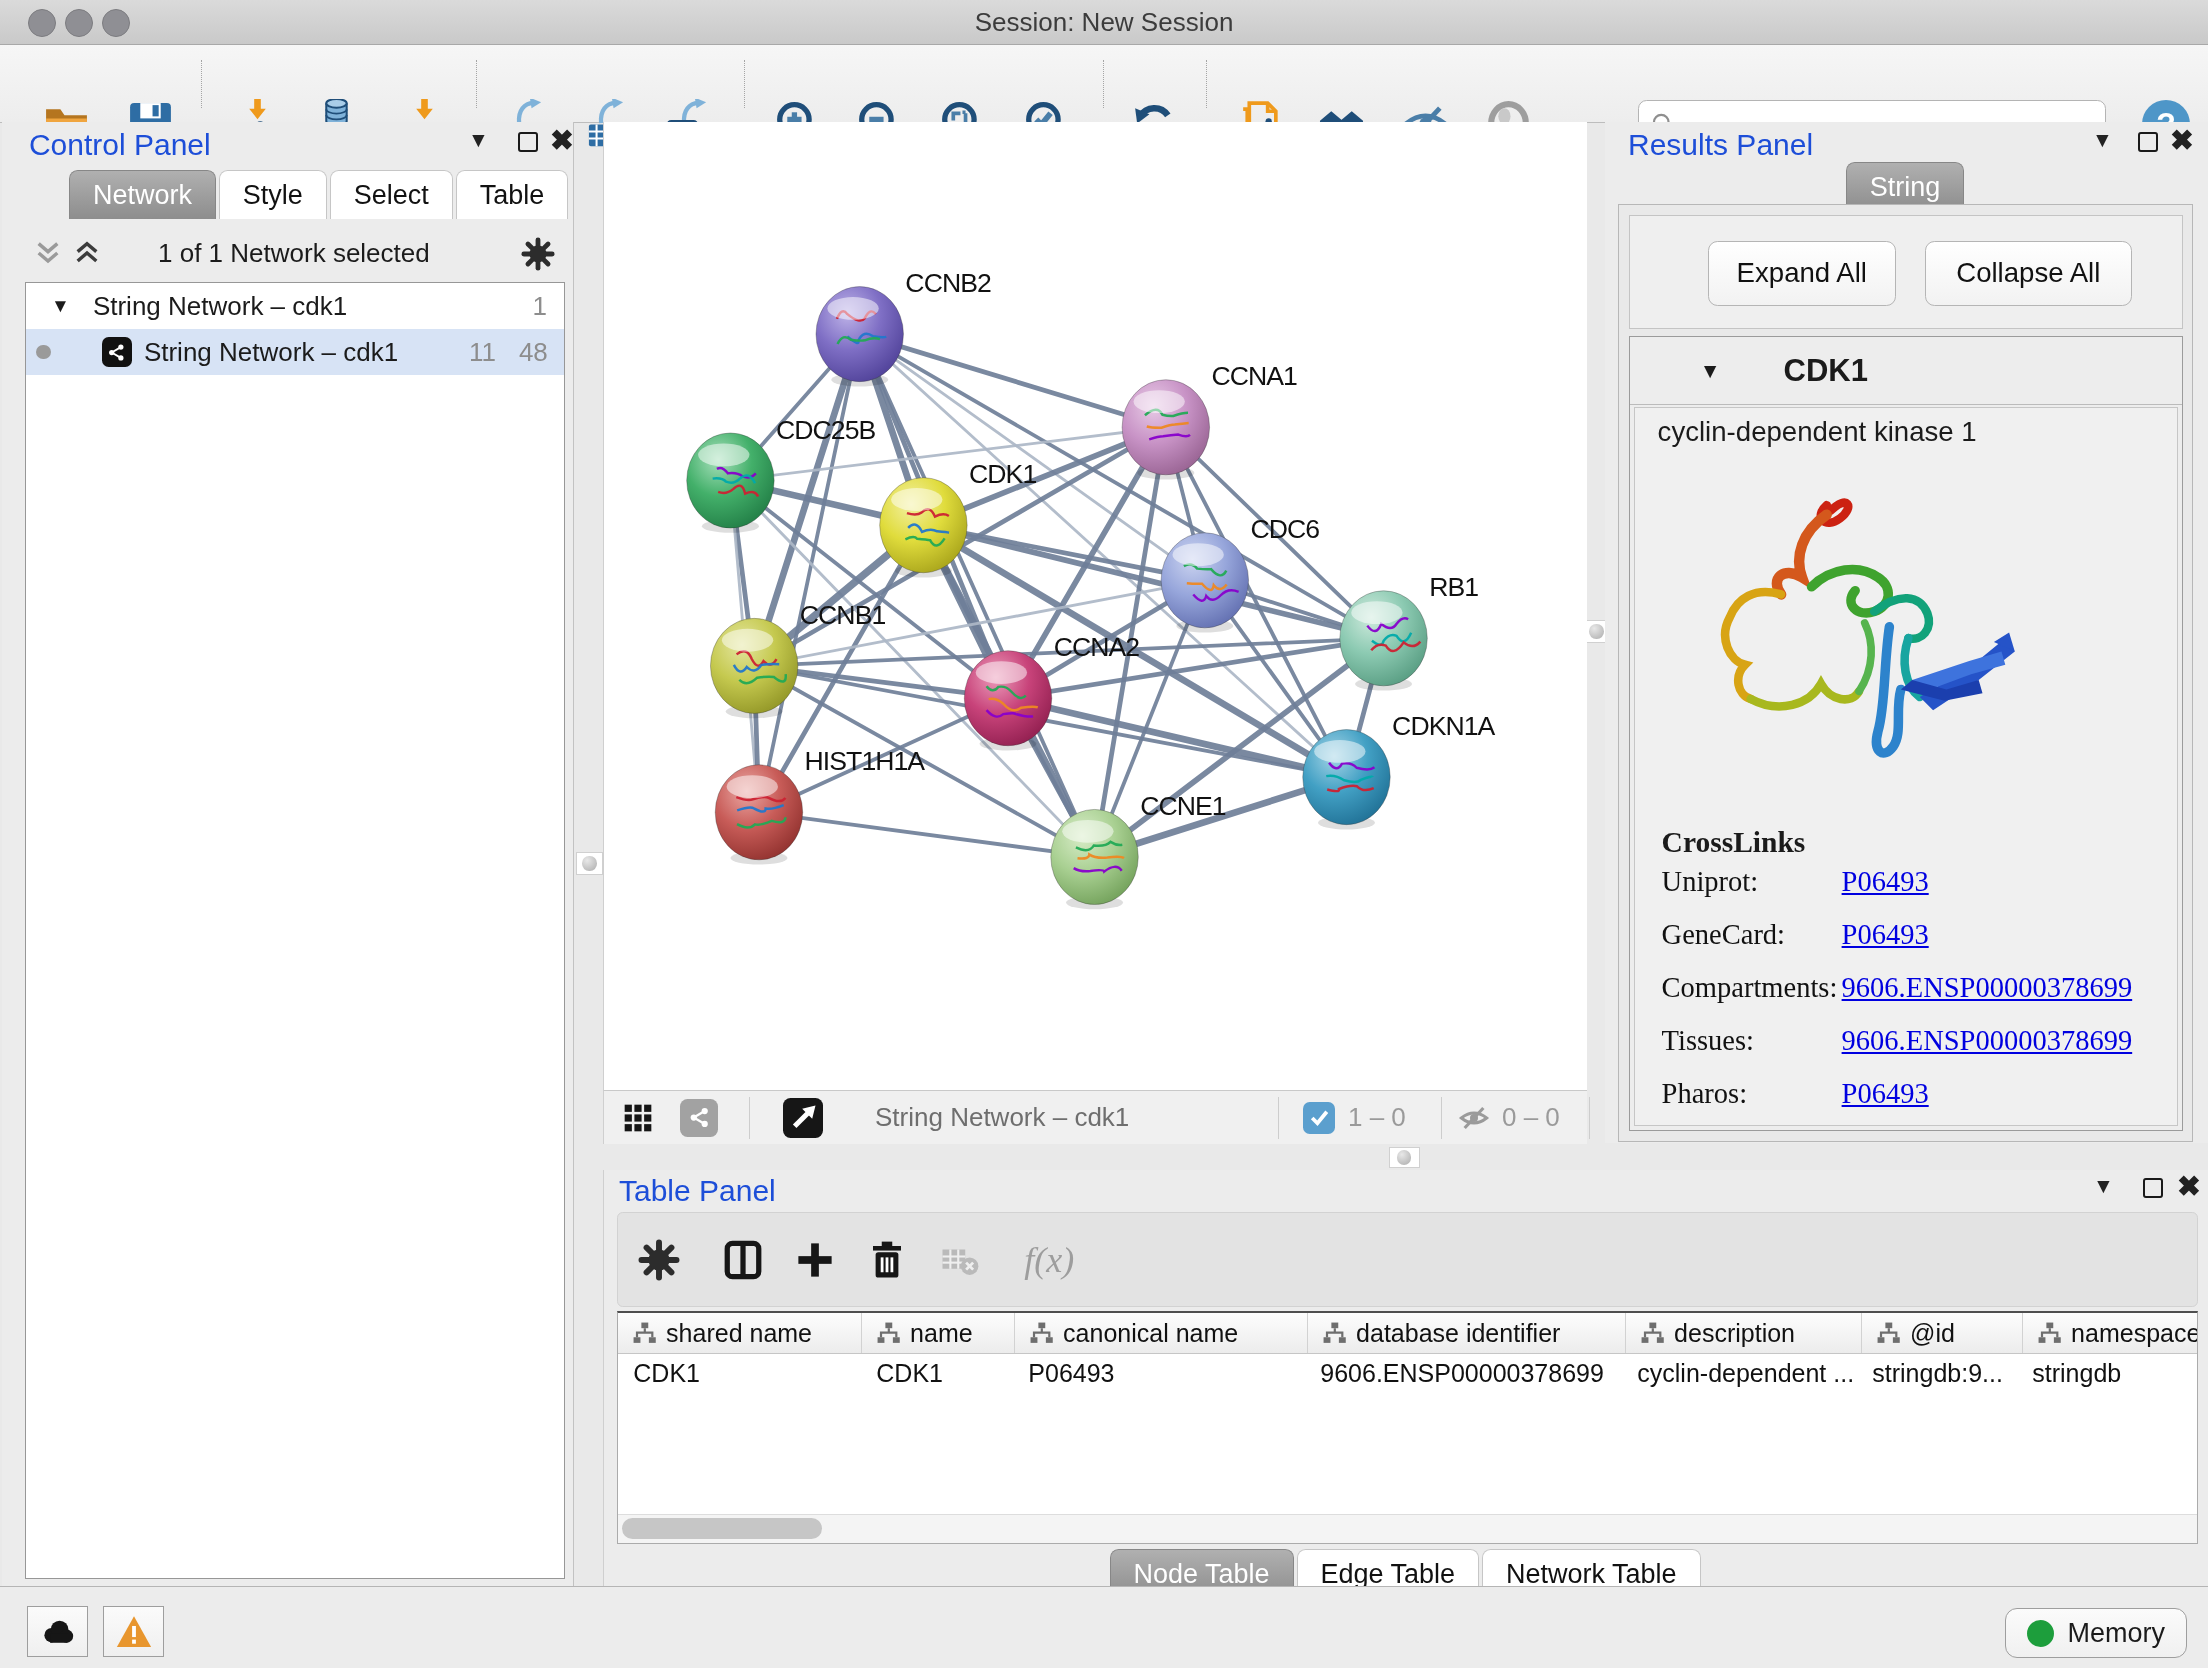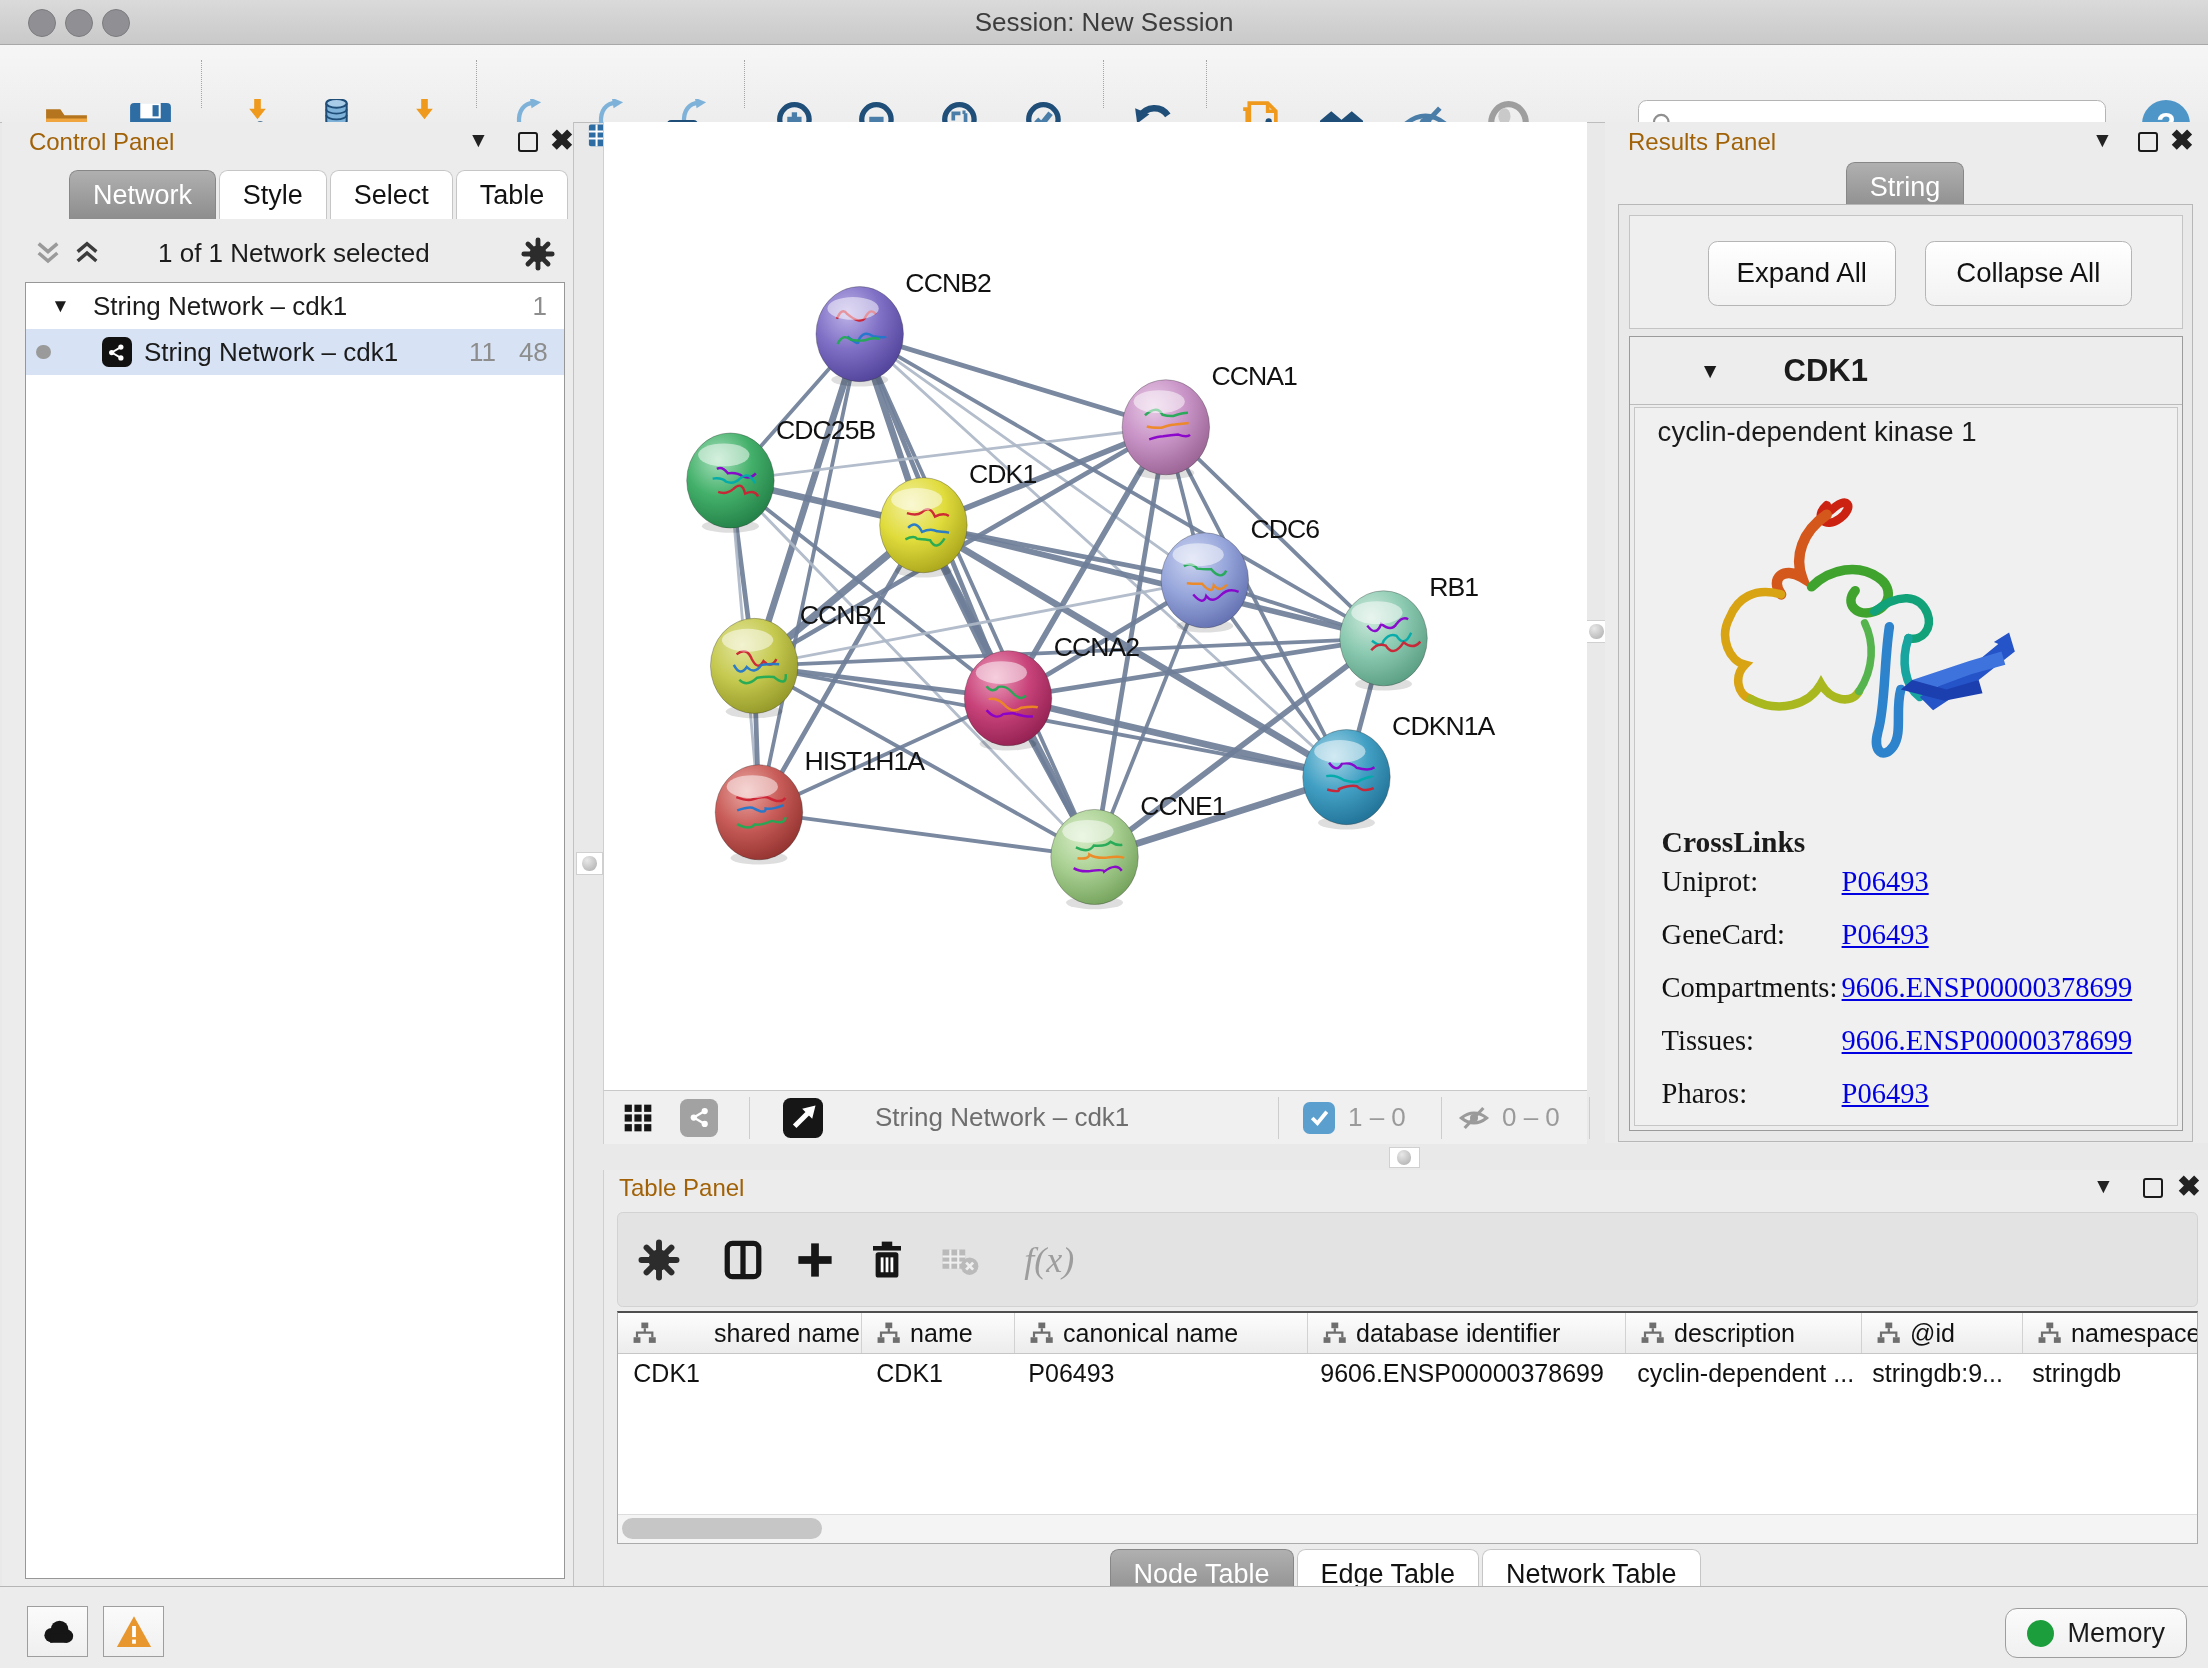--- a/index.html
+++ b/index.html
@@ -21,21 +21,21 @@
   .tsep{position:absolute;top:15px;height:48px;border-left:1.9px dotted #a5a5a5;}
   #search-wrap{position:absolute;left:1638px;top:55px;width:466px;height:46px;background:#fff;
                border:1px solid #b4b4b4;border-radius:8.6px;display:flex;align-items:center;}
   #search-wrap svg{width:27px;height:27px;margin:0 7.6px 0 11.4px;flex:0 0 auto;}
   #search-input{border:none;outline:none;flex:1;height:38px;font-size:25px;background:transparent;
                 font-family:"Liberation Sans",sans-serif;}
   #help-btn{position:absolute;left:2142px;top:55px;width:48px;height:48px;border-radius:50%;
             background:#4e96c8;color:#fff;font-size:32px;font-weight:bold;display:flex;
             align-items:center;justify-content:center;}
   
-  .panel-title{font-size:24px;color:#a16207;}
+  .panel-title{font-size:30px;color:#1d4ed8;}
   .winbtn{display:inline-flex;align-items:center;justify-content:center;color:#222;}
   .wb-collapse{font-size:21px;}
   .wb-float{width:16px;height:16px;border:2.9px solid #1a1a1a;border-radius:2.9px;}
   .wb-close{font-size:28.5px;font-weight:bold;}
   .tab{height:48px;padding:0 23px;display:inline-flex;align-items:center;justify-content:center;
        font-size:27px;background:#fff;border:1px solid #c6c6c6;border-bottom:none;
        border-radius:8.6px 8.6px 0 0;margin-right:2.9px;color:#111;}
   .tab.active{background:linear-gradient(#b0b0b0,#8d8d8d);color:#fff;border-color:#878787;}
   .btn{display:inline-flex;align-items:center;justify-content:center;background:linear-gradient(#ffffff,#f2f2f2);
        border:1px solid #b5b5b5;border-radius:9.5px;font-size:27.6px;color:#111;}
@@ -794,21 +794,21 @@
               <line x1="15.5" y1="13.5" x2="19.5" y2="17.5"></line>
               <line x1="19.5" y1="13.5" x2="15.5" y2="17.5"></line>
             </g>
           </svg>
       </div>
       <div class="tp-icon" style="left:388px;width:86px;font-family:'Liberation Serif',serif;font-style:italic;font-size:36px;color:#9d9d9d">f(x)</div>
     </div>
 
     <div id="tp-table">
       <div id="tp-header">
-          <div class="th" style="width: 243px; gap: 48px;">
+          <div class="th" style="width: 243px;">
             <svg viewBox="0 0 16 16">
               <use href="#ic-tree"></use>
             </svg>
             <span>shared name</span>
           </div>
           <div class="th" style="width: 152px;">
             <svg viewBox="0 0 16 16">
               <use href="#ic-tree"></use>
             </svg>
             <span>name</span>

